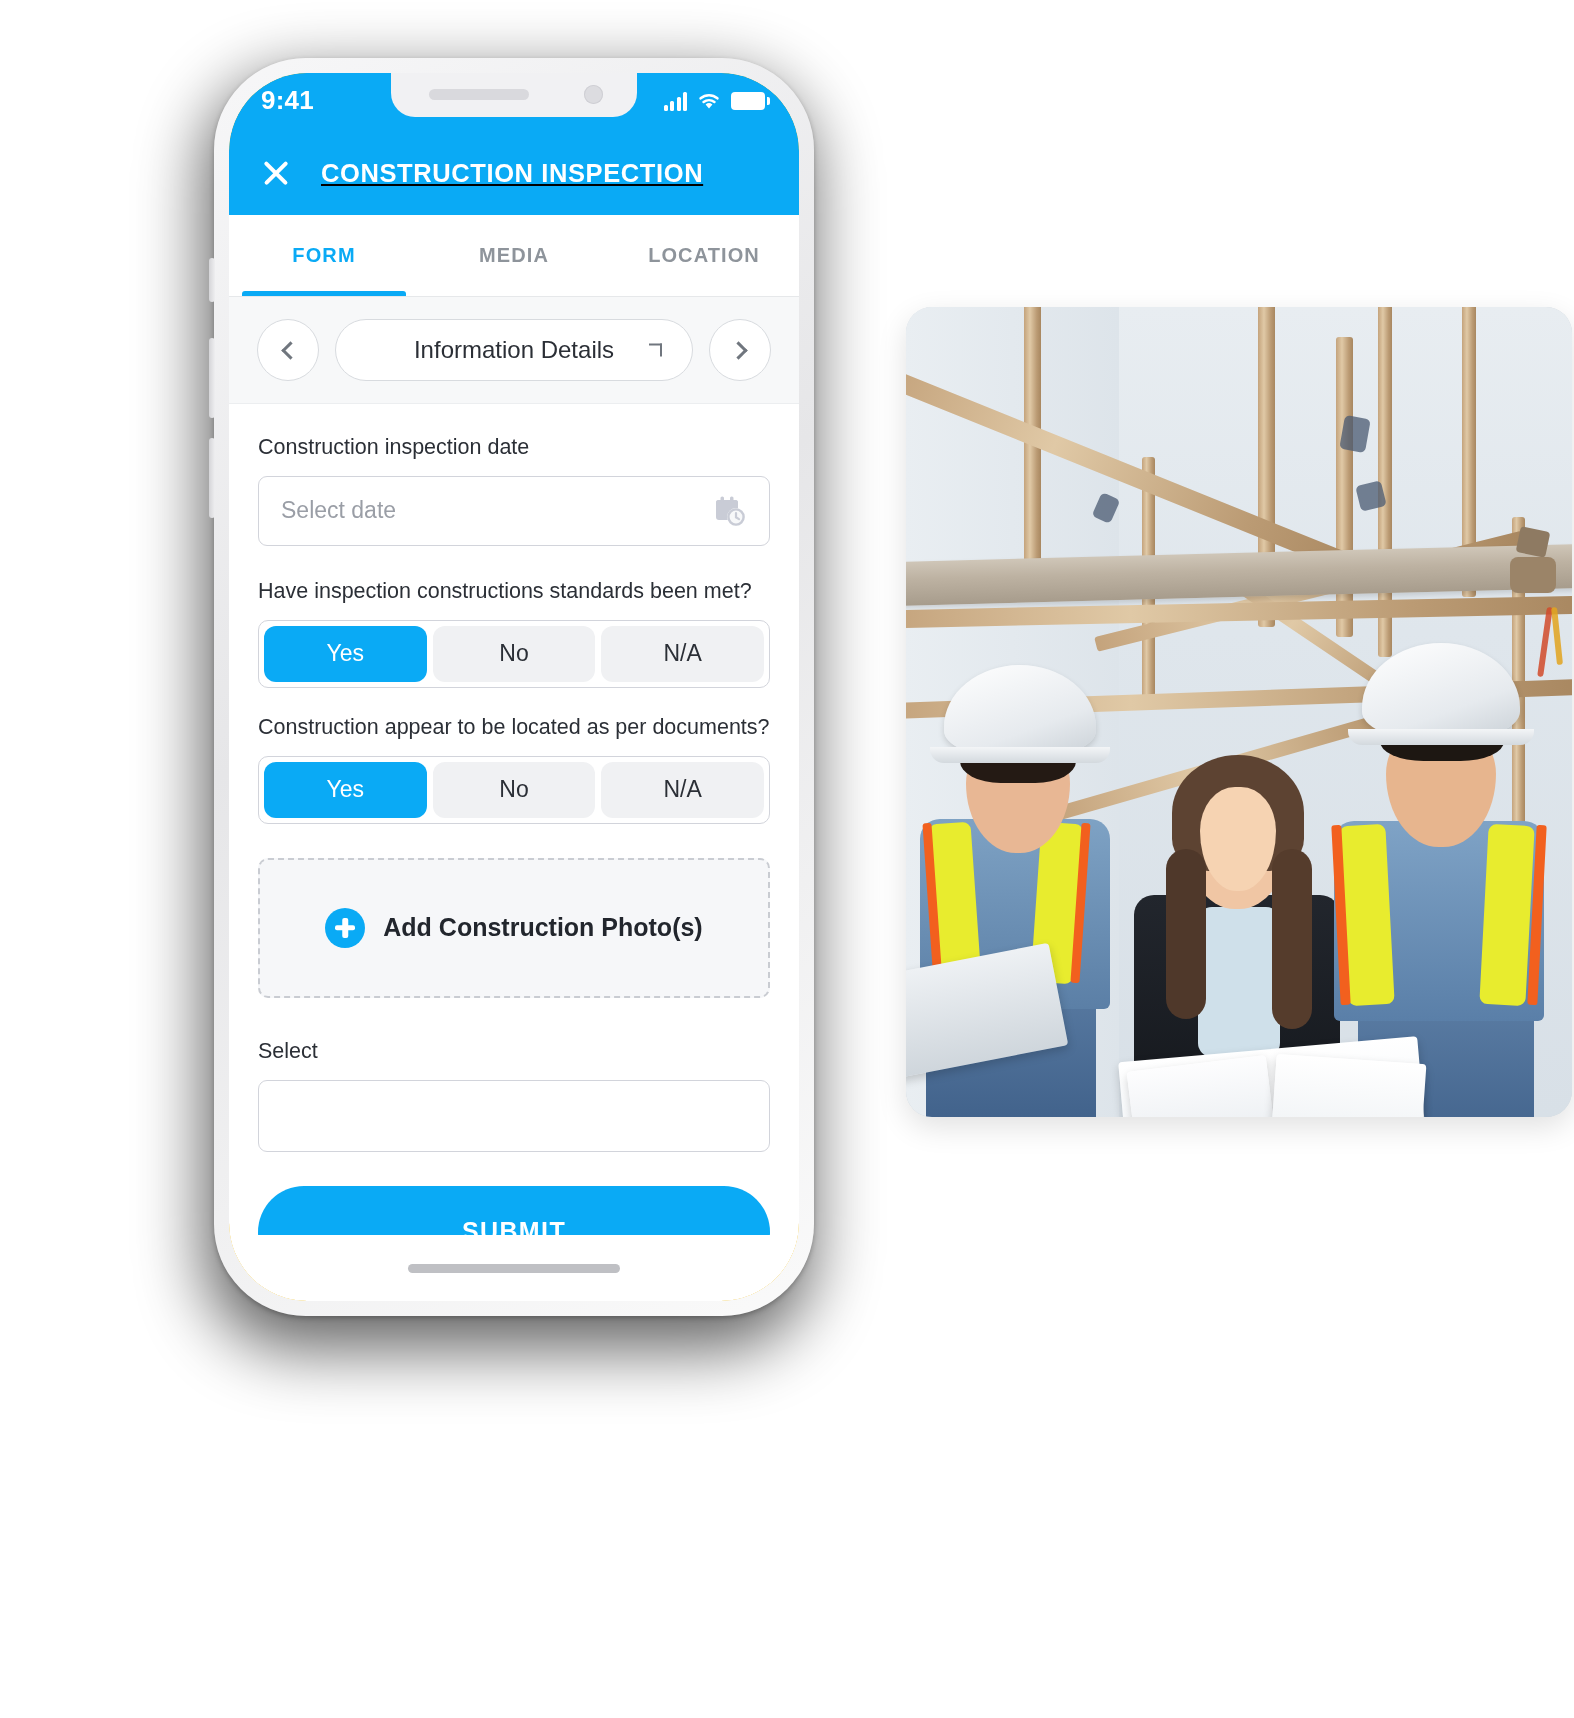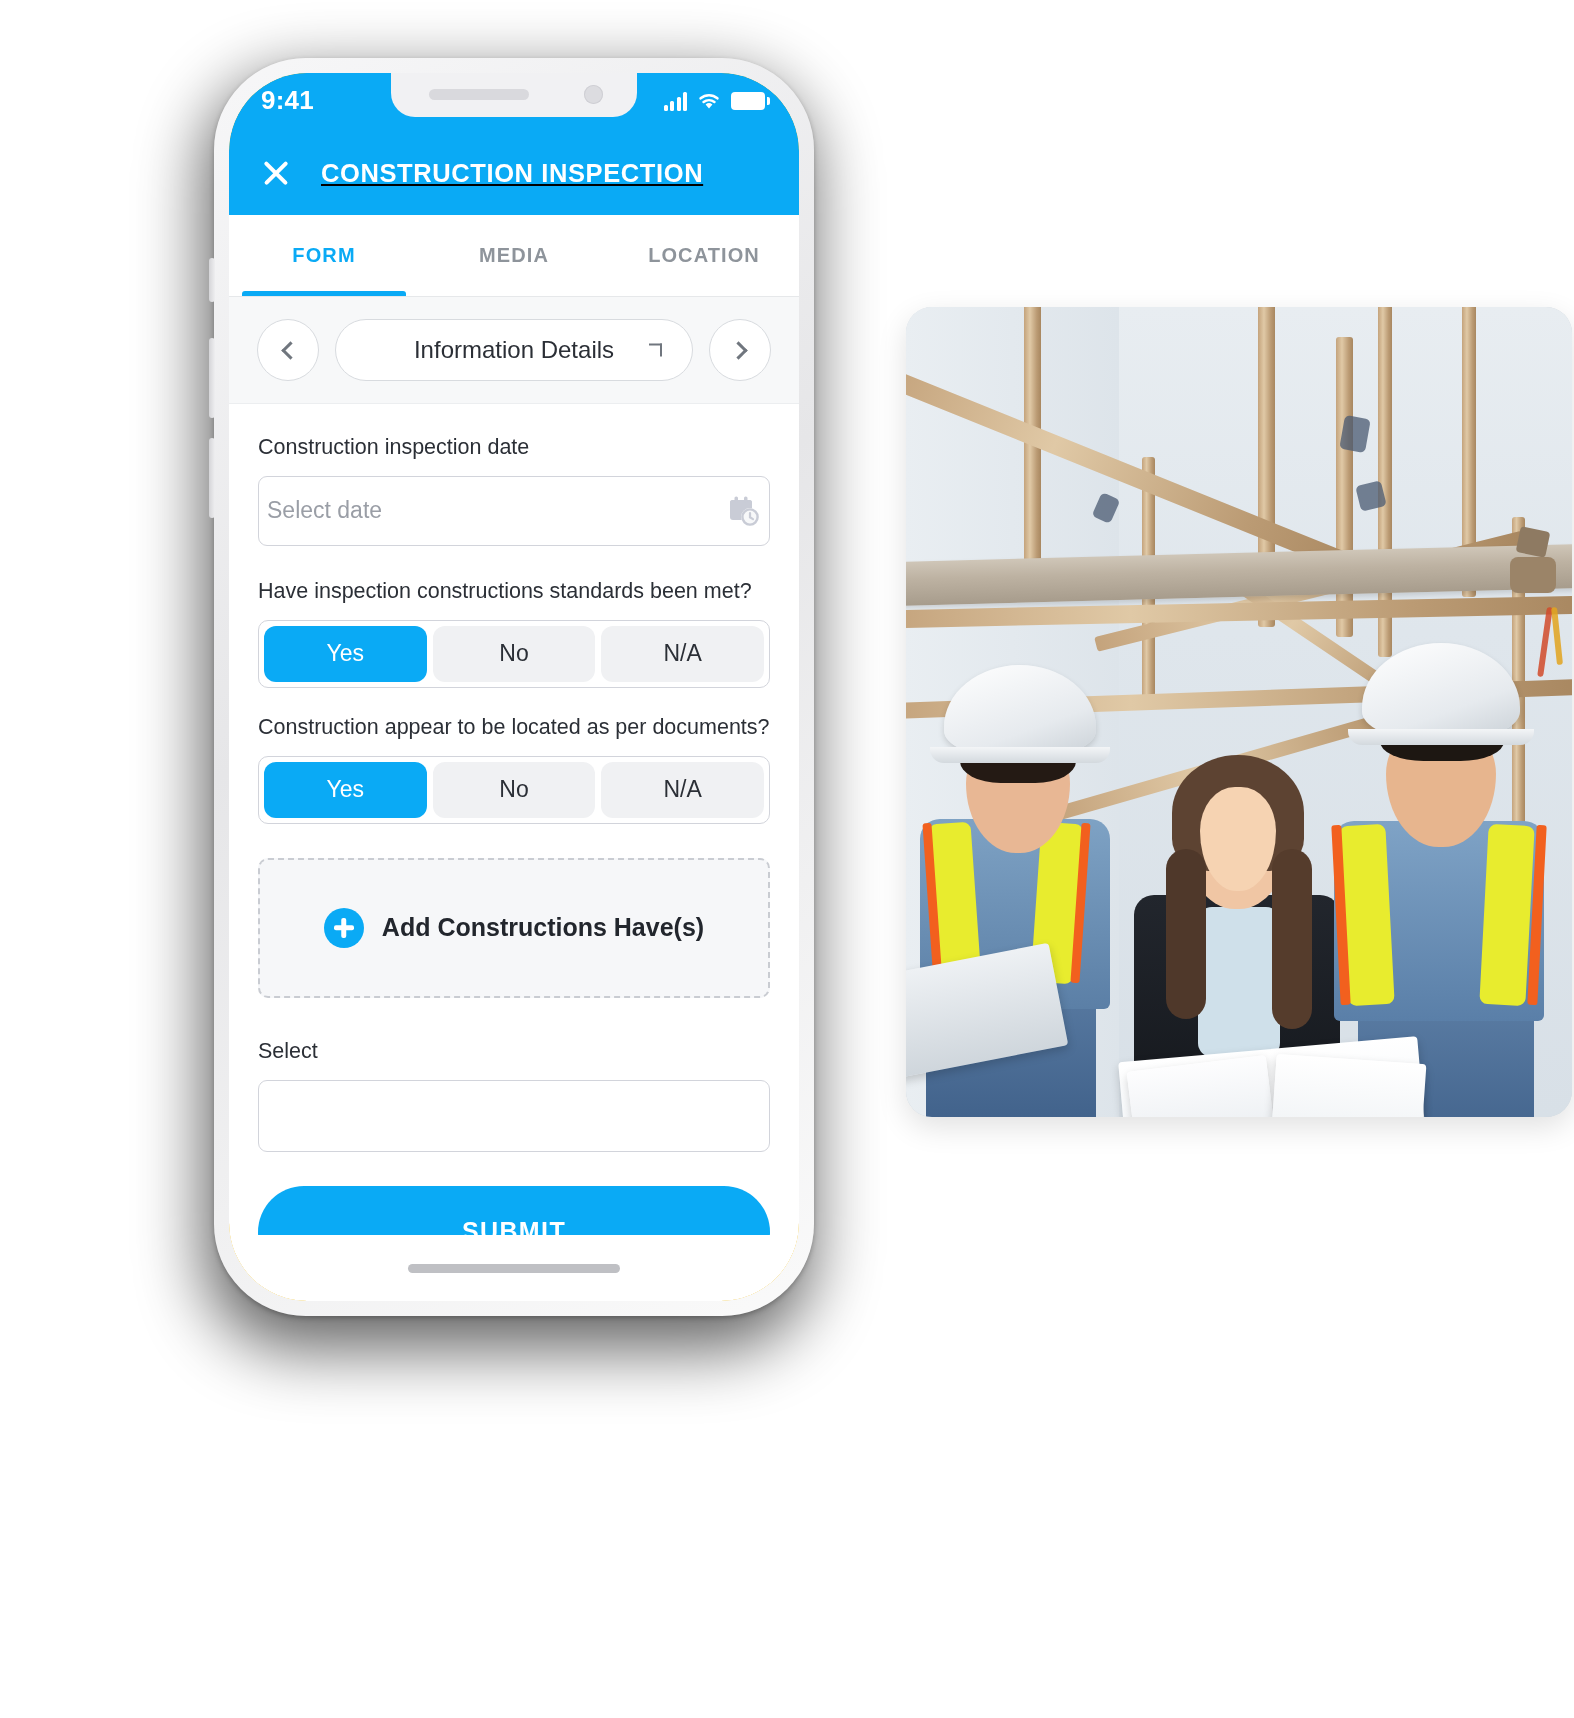--- a/index.html
+++ b/index.html
@@ -267,21 +267,21 @@
   }
 
   .field-label{
     font-size:21.5px; color:#2b2f36; margin-bottom:14px; line-height:1.3;
   }
 
   .text-input{
     height:70px; border:1.8px solid #d2d4db; border-radius:9px;
     background:#fff;
     display:flex; align-items:center; justify-content:space-between;
-    padding:0 8px;
+    padding:0 22px;
     cursor:text;
   }
   .text-input .ph{ font-size:23px; color:#9a9ea6; }
 
   .cal-icon{ width:34px;height:34px; position:relative; flex:none; }
 
   .seg{
     display:flex; gap:6px;
     border:1.8px solid #d2d4db; border-radius:10px;
     padding:5px;
@@ -510,21 +510,21 @@
             <div class="field-label">Construction appear to be located as per documents?</div>
             <div class="seg">
               <div class="seg-btn selected">Yes</div>
               <div class="seg-btn">No</div>
               <div class="seg-btn">N/A</div>
             </div>
           </div>
 
           <div class="photo-drop">
             <span class="plus-circle"></span>
-            <span class="drop-label">Add Constructions Have(s)</span>
+            <span class="drop-label">Add Construction Photo(s)</span>
           </div>
 
           <div style="margin-top:40px;">
             <div class="field-label">Select</div>
             <div class="notes-box"></div>
           </div>
 
           <div class="submit">SUBMIT</div>
 
         </div>

